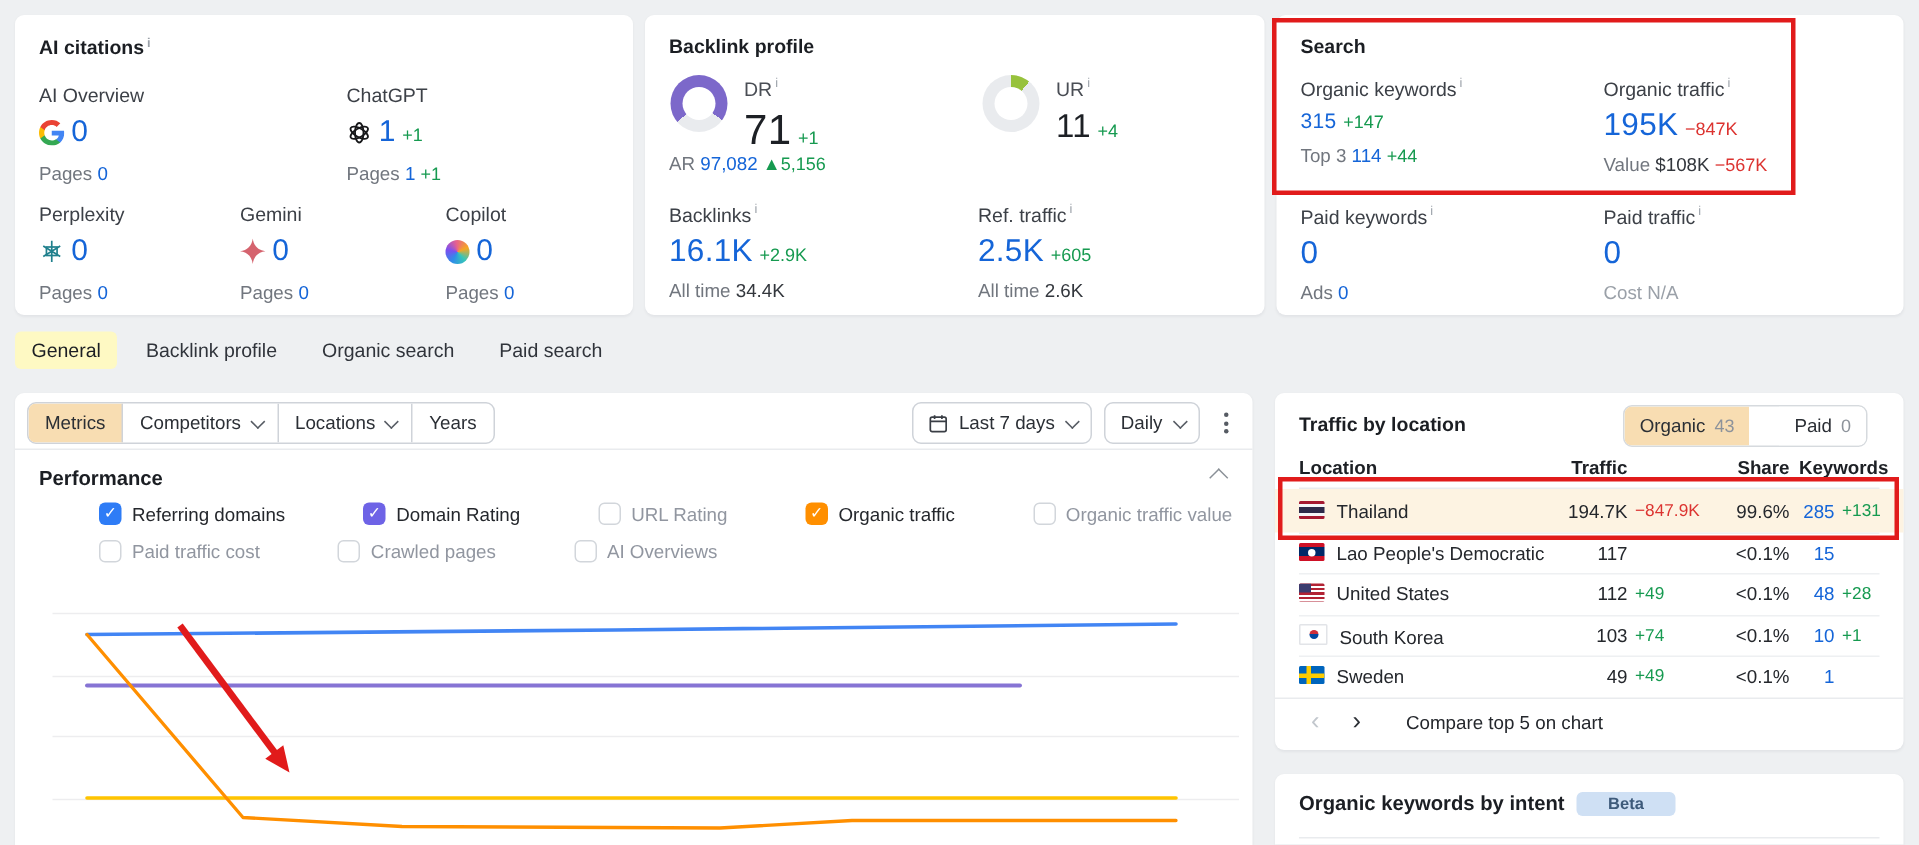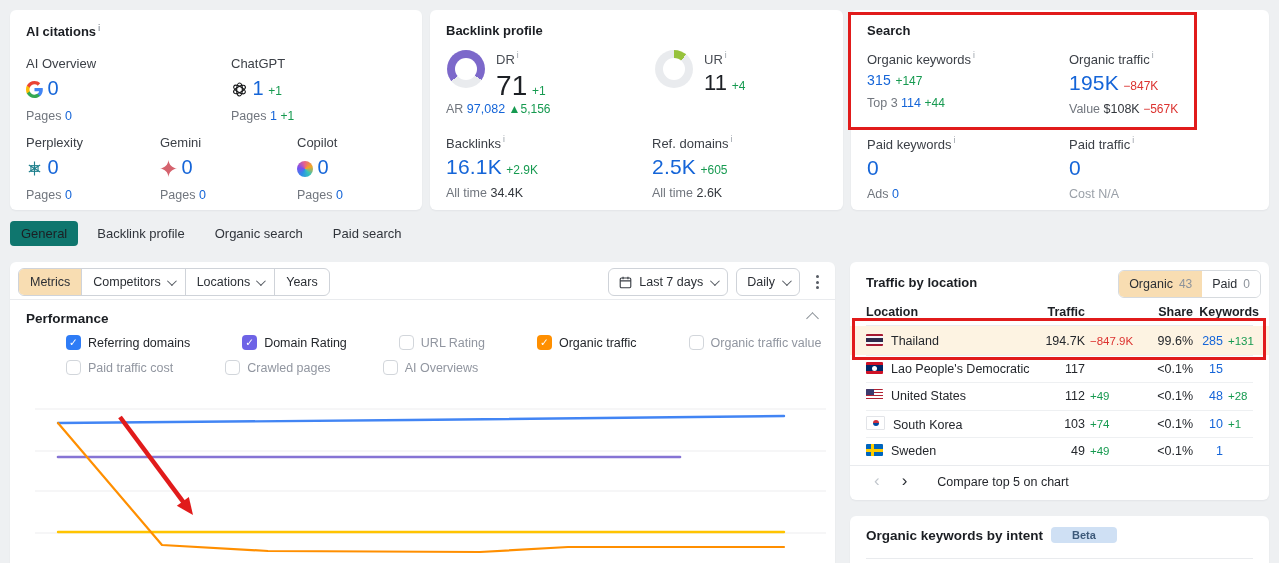--- a/index.html
+++ b/index.html
@@ -20,21 +20,21 @@
   .sub .muted{color:#9aa0a8;}
   .donut{position:absolute;width:38px;height:38px;border-radius:50%;}
   .donut::after{content:"";position:absolute;left:8px;top:8px;width:22px;height:22px;border-radius:50%;background:#fff;}
   
   .ic16{width:17px;height:17px;display:inline-block;vertical-align:-3px;}
   .copilot-dot{width:16px;height:16px;border-radius:50%;display:inline-block;vertical-align:-3px;
     background:conic-gradient(from 210deg,#2e8de9,#7b4ff0,#e8618c,#f5a623,#36c5b9,#2e8de9);}
   
   .tabs{position:absolute;left:10px;top:219px;display:flex;gap:8px;align-items:center;height:28px;}
   .tab{font-size:13px;color:#30343b;padding:5px 11px;border-radius:4px;cursor:pointer;}
-  .tab.active{background:#0f766e;color:#1c1f24;}
+  .tab.active{background:#fef9c3;color:#1c1f24;}
   
   .seg{display:flex;border:1px solid #cfd3d9;border-radius:6px;overflow:hidden;background:#fff;height:26px;}
   .seg>div{display:flex;align-items:center;gap:6px;padding:0 11px;font-size:12.5px;color:#2b2f35;border-right:1px solid #cfd3d9;}
   .seg>div:last-child{border-right:none;}
   .seg .on{background:#f8ddb2;}
   .chev{width:6px;height:6px;border-right:1.4px solid #565b63;border-bottom:1.4px solid #565b63;
     transform:rotate(45deg) translateY(-2px);display:inline-block;}
   .chev-up{width:8px;height:8px;border-right:1.6px solid #8a9097;border-bottom:1.6px solid #8a9097;
     transform:rotate(-135deg);display:inline-block;}
   .btn{display:flex;align-items:center;gap:7px;border:1px solid #cfd3d9;border-radius:6px;background:#fff;
@@ -176,21 +176,21 @@
   </div>
 
   <div class="abs" style="left:16px;top:124px;">
     <span class="lbl">Backlinks</span><span class="i"></span>
     <div style="margin-top:3px;"><span class="big" style="font-size:21px;">16.1K</span>
     <span class="delta-up">+2.9K</span></div>
     <div class="sub" style="margin-top:7px;"><span>All time</span> <span class="dark">34.4K</span></div>
   </div>
 
   <div class="abs" style="left:222px;top:124px;">
-    <span class="lbl">Ref. domains</span><span class="i"></span>
+    <span class="lbl">Ref. traffic</span><span class="i"></span>
     <div style="margin-top:3px;"><span class="big" style="font-size:21px;">2.5K</span>
     <span class="delta-up">+605</span></div>
     <div class="sub" style="margin-top:7px;"><span>All time</span> <span class="dark">2.6K</span></div>
   </div>
 </div>
 
 <div class="card" style="left:851px;top:10px;width:418px;height:200px;">
   <div class="card-title">Search</div>
 
   <div class="abs" style="left:16px;top:40px;">
@@ -330,21 +330,21 @@
       <polyline points="48,77 670,77" fill="none" stroke="#8674d4" stroke-width="2.6" stroke-linejoin="round" stroke-linecap="round"></polyline>
       <polyline points="48,152 774,152" fill="none" stroke="#ffc400" stroke-width="2.4" stroke-linejoin="round" stroke-linecap="round"></polyline>
       <polyline points="48,43 152,165 258,171 470,172 558,167 774,167" fill="none" stroke="#ff8f00" stroke-width="2.2" stroke-linejoin="round" stroke-linecap="round"></polyline>
       <line x1="110" y1="37" x2="175.83146229930006" y2="125.37648363467679" stroke="#e11b1b" stroke-width="4.5"></line>
       <polygon points="183,135 166.82987386234808,125.84702121206293 178.8592693190021,116.88634908618799" fill="#e11b1b"></polygon>
     </svg>
 </div>
 
 <div class="card" style="left:850px;top:262px;width:419px;height:238px;">
   <div class="card-title">Traffic by location</div>
-  <div class="toggle abs" style="right:8px;top:8px;">
+  <div class="toggle abs" style="right:24px;top:8px;gap:20px;">
     <div class="on">
         <span>Organic</span>
         <span class="cnt">43</span>
       </div>
     <div>
         <span>Paid</span>
         <span class="cnt">0</span>
       </div>
   </div>
 

